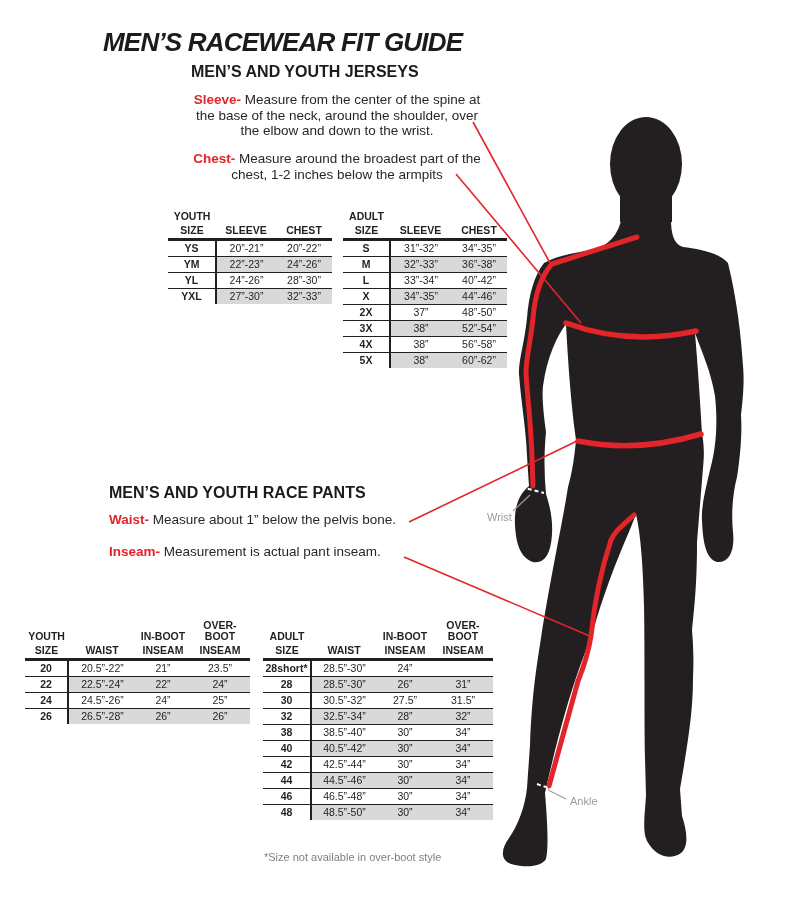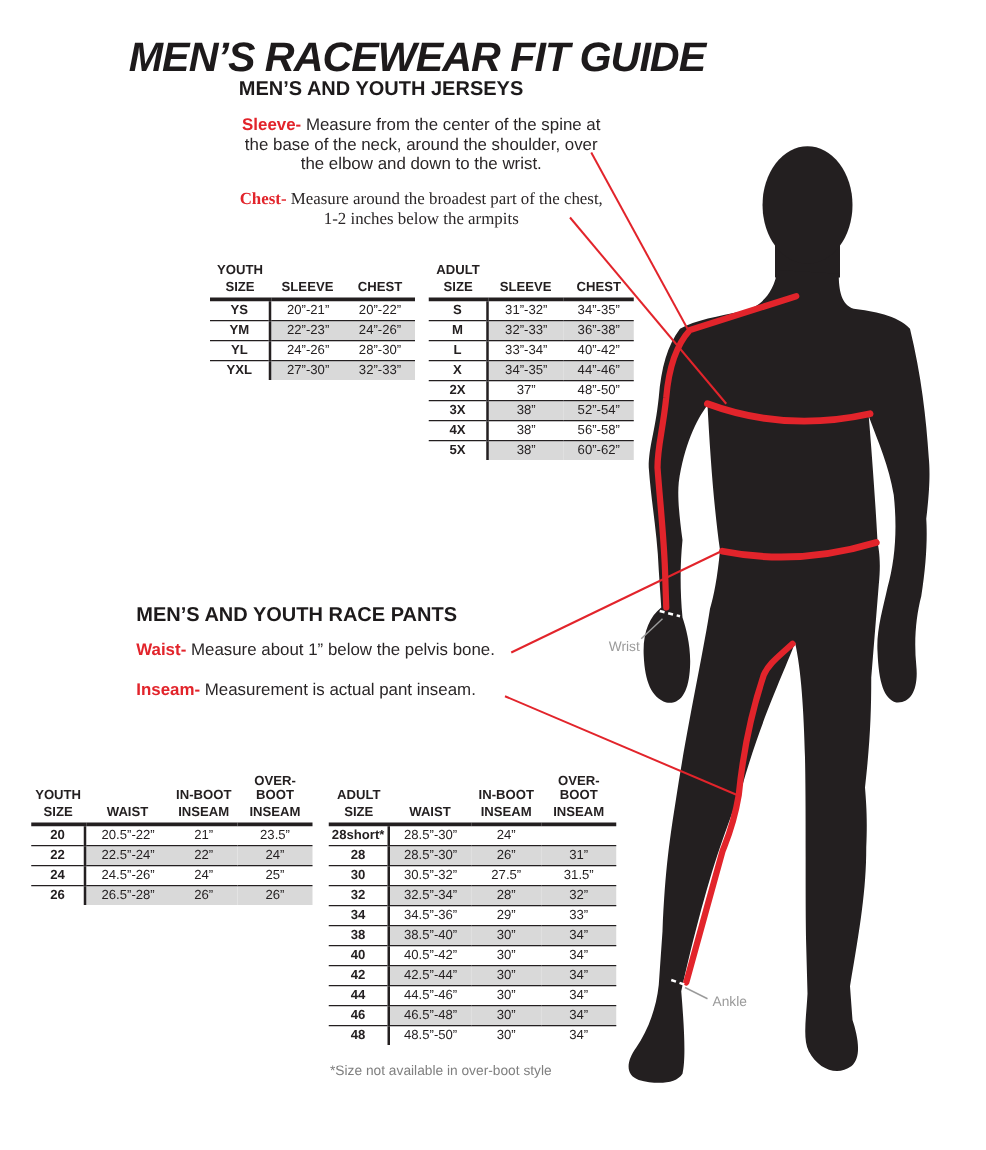--- a/index.html
+++ b/index.html
@@ -1,19 +1,19 @@
 <!DOCTYPE html>
 <html><head>
 <meta charset="utf-8">
 <style>
   html,body{margin:0;padding:0;background:#ffffff;}
   .page{position:relative;width:789px;height:920px;background:#fff;overflow:hidden;
         font-family:"Liberation Sans",sans-serif;color:#231f20;}
   .abs{position:absolute;}
-  .title{font-style:italic;font-weight:900;font-size:33px;letter-spacing:-0.8px;color:#1d1a1b;white-space:nowrap;}
+  .title{font-style:italic;font-weight:900;font-size:26px;letter-spacing:-0.8px;color:#1d1a1b;white-space:nowrap;}
   .section-heading{font-weight:bold;font-size:16px;color:#1d1a1b;white-space:nowrap;}
   .para{font-size:13.5px;line-height:15.5px;color:#2a2627;text-align:center;}
   .lead{font-weight:bold;color:#e2242b;}
   .oneline{white-space:nowrap;}
   .footnote{font-size:11px;color:#7f7f7f;white-space:nowrap;}
   .figure-svg{position:absolute;left:0;top:0;pointer-events:none;}
 
   .fit-table{position:absolute;border-collapse:collapse;table-layout:fixed;
              color:#231f20;font-size:10.5px;line-height:1;}
   .fit-table th{font-weight:bold;padding:0;text-align:center;}
@@ -84,21 +84,21 @@
 
   <div class="abs title" style="left:103px;top:27px;">MEN’S RACEWEAR FIT GUIDE</div>
 
   <div class="abs section-heading" style="left:191px;top:63px;">MEN’S AND YOUTH JERSEYS</div>
 
   <div class="abs para" style="left:191px;top:92px;width:292px;">
     <span class="lead">Sleeve-</span>
     <span>Measure from the center of the spine at the base of the neck, around the shoulder, over the elbow and down to the wrist.</span>
   </div>
 
-  <div class="abs para" style="left:191px;top:151px;width:292px;font-family:Liberation Serif, serif;">
+  <div class="abs para" style="left:191px;top:151px;width:292px;">
     <span class="lead">Chest-</span>
     <span>Measure around the broadest part of the chest, 1-2 inches below the armpits</span>
   </div>
 
   <table class="fit-table" style="left:168px;top:207px;width:164px;">
       <colgroup>
         <col style="width: 48px;">
         <col style="width: 60px;">
         <col style="width: 56px;">
       </colgroup>
@@ -299,26 +299,20 @@
           <td>27.5”</td>
           <td>31.5”</td>
         </tr>
         <tr>
           <td>32</td>
           <td>32.5”-34”</td>
           <td>28”</td>
           <td>32”</td>
         </tr>
         <tr>
-          <td>34</td>
-          <td>34.5”-36”</td>
-          <td>29”</td>
-          <td>33”</td>
-        </tr>
-        <tr>
           <td>38</td>
           <td>38.5”-40”</td>
           <td>30”</td>
           <td>34”</td>
         </tr>
         <tr>
           <td>40</td>
           <td>40.5”-42”</td>
           <td>30”</td>
           <td>34”</td>

